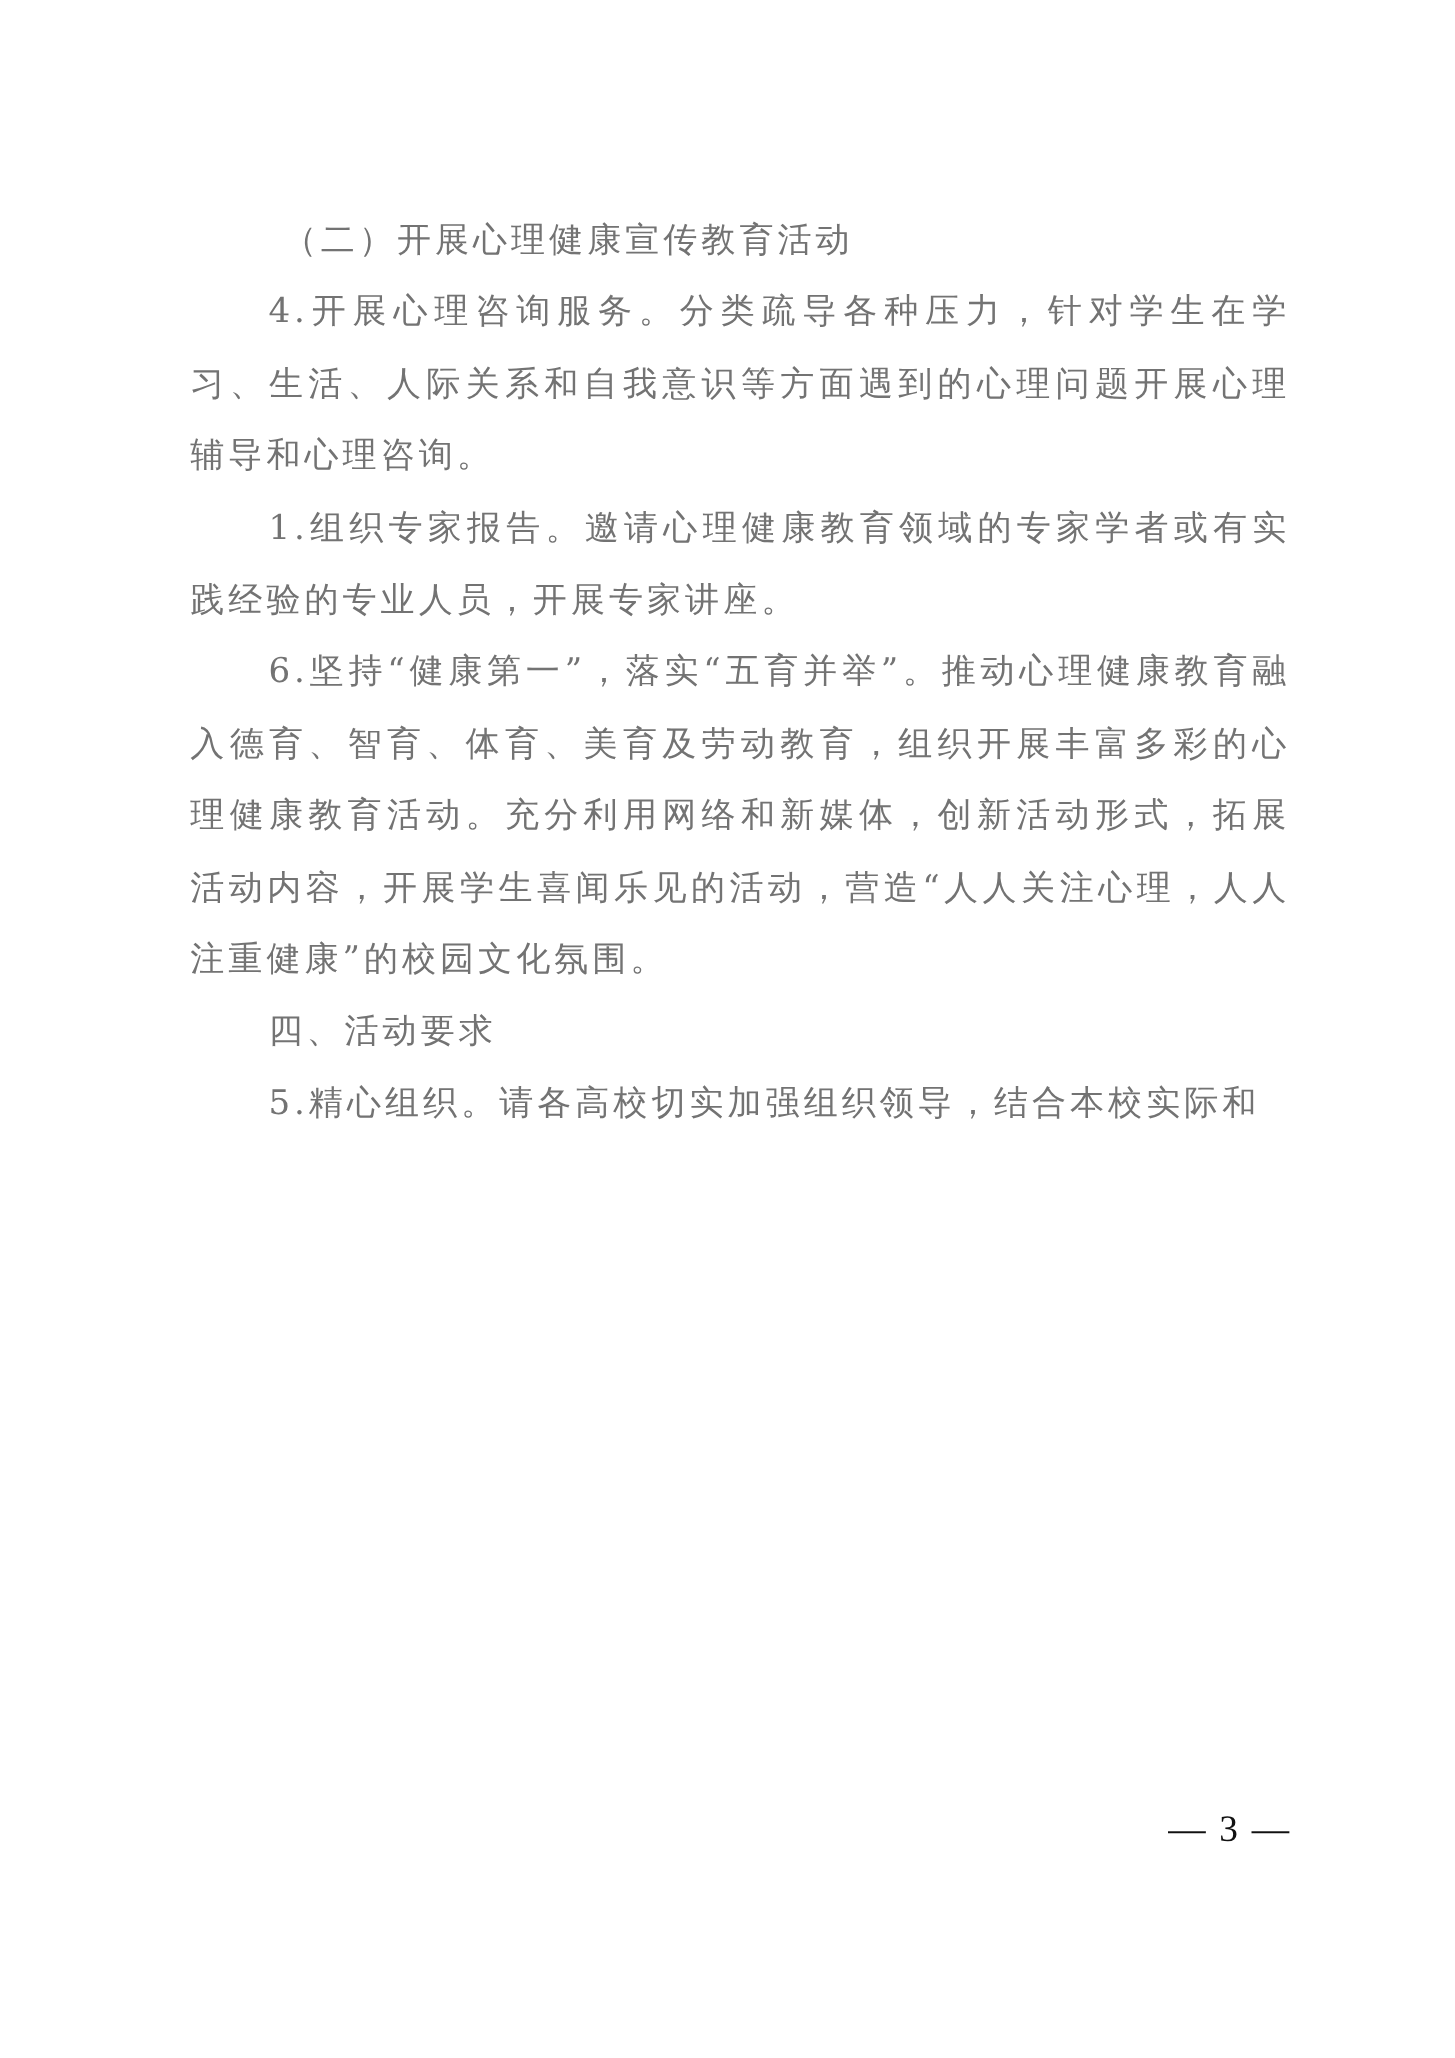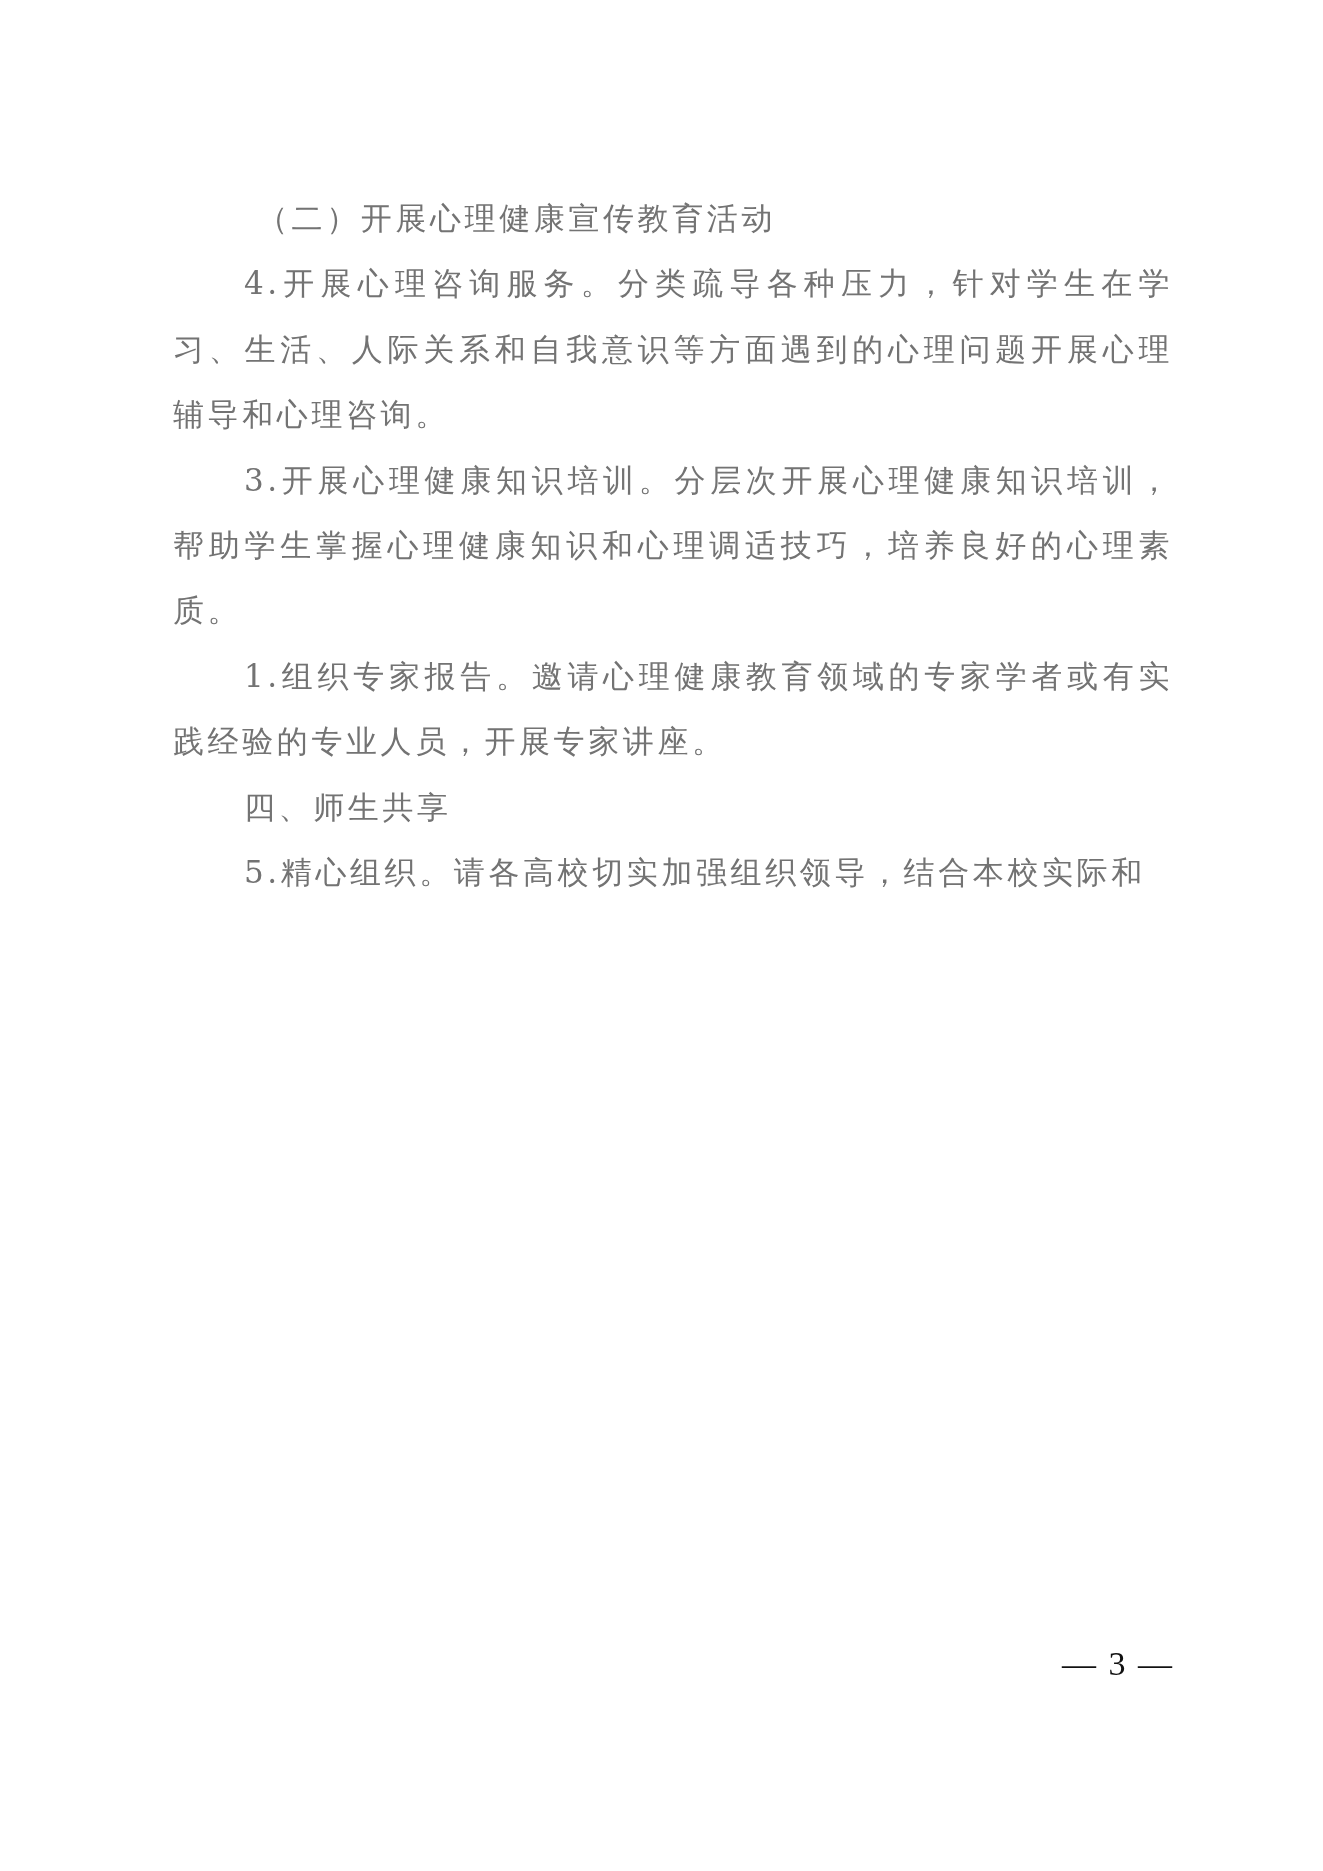--- a/index.html
+++ b/index.html
@@ -22,19 +22,19 @@
       font-size: 34px; color: #111; letter-spacing: 2px;
     }
   </style>
 </head>
 <body>
 
 <div class="page">
   <div class="text">
     <p class="heading">（二）开展心理健康宣传教育活动</p>
     <p class="para">4.开展心理咨询服务。分类疏导各种压力，针对学生在学习、生活、人际关系和自我意识等方面遇到的心理问题开展心理辅导和心理咨询。</p>
-    <p class="para">3.开展心理健康知识培训。分层次开展心理健康知识培训，帮助学生掌握心理健康知识和心理调适技巧，培养良好的心理素质。</p>
     <p class="para">1.组织专家报告。邀请心理健康教育领域的专家学者或有实践经验的专业人员，开展专家讲座。</p>
-    <p class="para">四、师生共享</p>
+    <p class="para">6.坚持“健康第一”，落实“五育并举”。推动心理健康教育融入德育、智育、体育、美育及劳动教育，组织开展丰富多彩的心理健康教育活动。充分利用网络和新媒体，创新活动形式，拓展活动内容，开展学生喜闻乐见的活动，营造“人人关注心理，人人注重健康”的校园文化氛围。</p>
+    <p class="para">四、活动要求</p>
     <p class="para">5.精心组织。请各高校切实加强组织领导，结合本校实际和</p>
   </div>
   <div class="pagenum">— 3 —</div>
 </div>
 
 </body></html>

